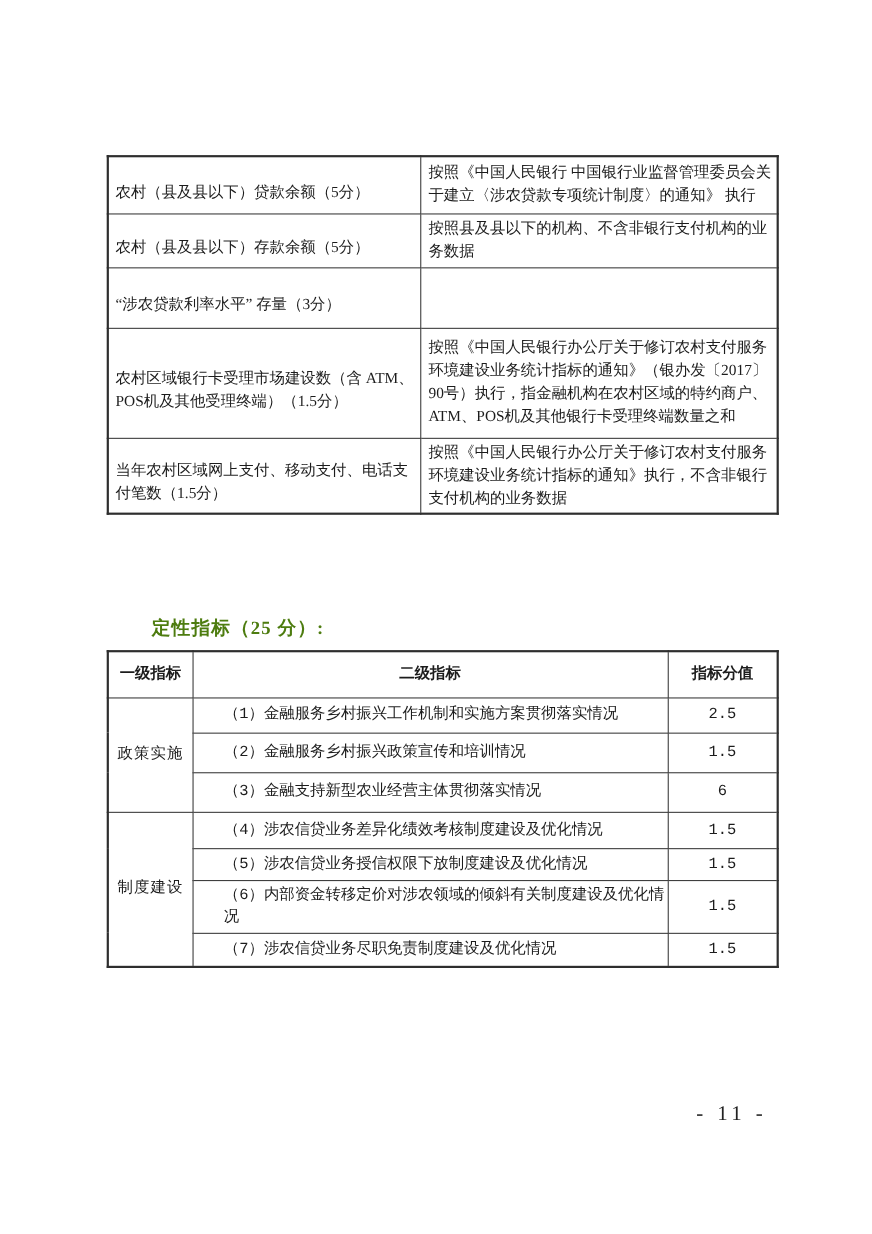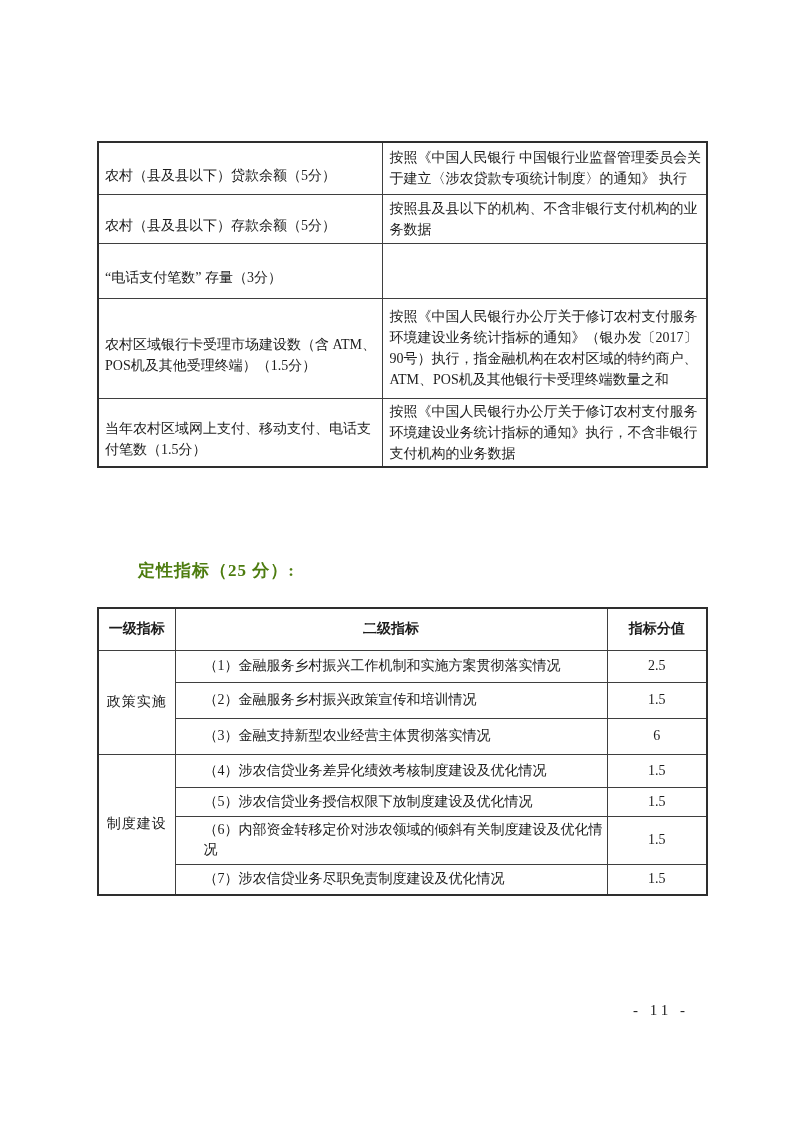--- a/index.html
+++ b/index.html
@@ -50,25 +50,26 @@
     font-size: 17px;
     font-weight: bold;
     letter-spacing: 1px;
     color: #4d7c0f;
   }
 
   
   table.t2 {
     position: absolute;
     left: 97px;
-    top: 607px;
+    top: 591px;
     width: 609px;
     border-collapse: collapse;
     table-layout: fixed;
     font-size: 14px;
+    font-family: Liberation Mono, monospace;
   }
   table.t2 { border: 2px solid #2e2e2e; }
   table.t2 th, table.t2 td {
     border: 1px solid #3f3f3f;
     vertical-align: middle;
     line-height: 20px;
     overflow: hidden;
   }
   table.t2 th { font-weight: bold; text-align: center; font-size: 14px; }
   table.t2 td.g  { text-align: center; letter-spacing: 1px; }
@@ -81,21 +82,21 @@
   table.t2 tr:nth-child(5) { height: 33px; }
   table.t2 tr:nth-child(6) { height: 29px; }
   table.t2 tr:nth-child(7) { height: 48px; }
   table.t2 tr:nth-child(8) { height: 31px; }
 
   
   .page-number {
     position: absolute;
     left: 633px;
     top: 1002px;
-    font-size: 15px;
+    font-size: 19px;
     letter-spacing: 4px;
     color: #222222;
   }
 </style>
 </head>
 <body>
 
 <div class="page">
 
   <table class="t1">
@@ -106,21 +107,21 @@
     <tbody>
       <tr>
         <td class="c-ind">农村（县及县以下）贷款余额（5分）</td>
         <td class="c-desc">按照《中国人民银行 中国银行业监督管理委员会关于建立〈涉农贷款专项统计制度〉的通知》 执行</td>
       </tr>
       <tr>
         <td class="c-ind">农村（县及县以下）存款余额（5分）</td>
         <td class="c-desc">按照县及县以下的机构、不含非银行支付机构的业务数据</td>
       </tr>
       <tr>
-        <td class="c-ind">“电话支付笔数” 存量（3分）</td>
+        <td class="c-ind">“涉农贷款利率水平” 存量（3分）</td>
         <td class="c-desc"></td>
       </tr>
       <tr>
         <td class="c-ind">农村区域银行卡受理市场建设数（含 ATM、POS机及其他受理终端）（1.5分）</td>
         <td class="c-desc">按照《中国人民银行办公厅关于修订农村支付服务环境建设业务统计指标的通知》（银办发〔2017〕90号）执行，指金融机构在农村区域的特约商户、ATM、POS机及其他银行卡受理终端数量之和</td>
       </tr>
       <tr>
         <td class="c-ind">当年农村区域网上支付、移动支付、电话支付笔数（1.5分）</td>
         <td class="c-desc">按照《中国人民银行办公厅关于修订农村支付服务环境建设业务统计指标的通知》执行，不含非银行支付机构的业务数据</td>
       </tr>

